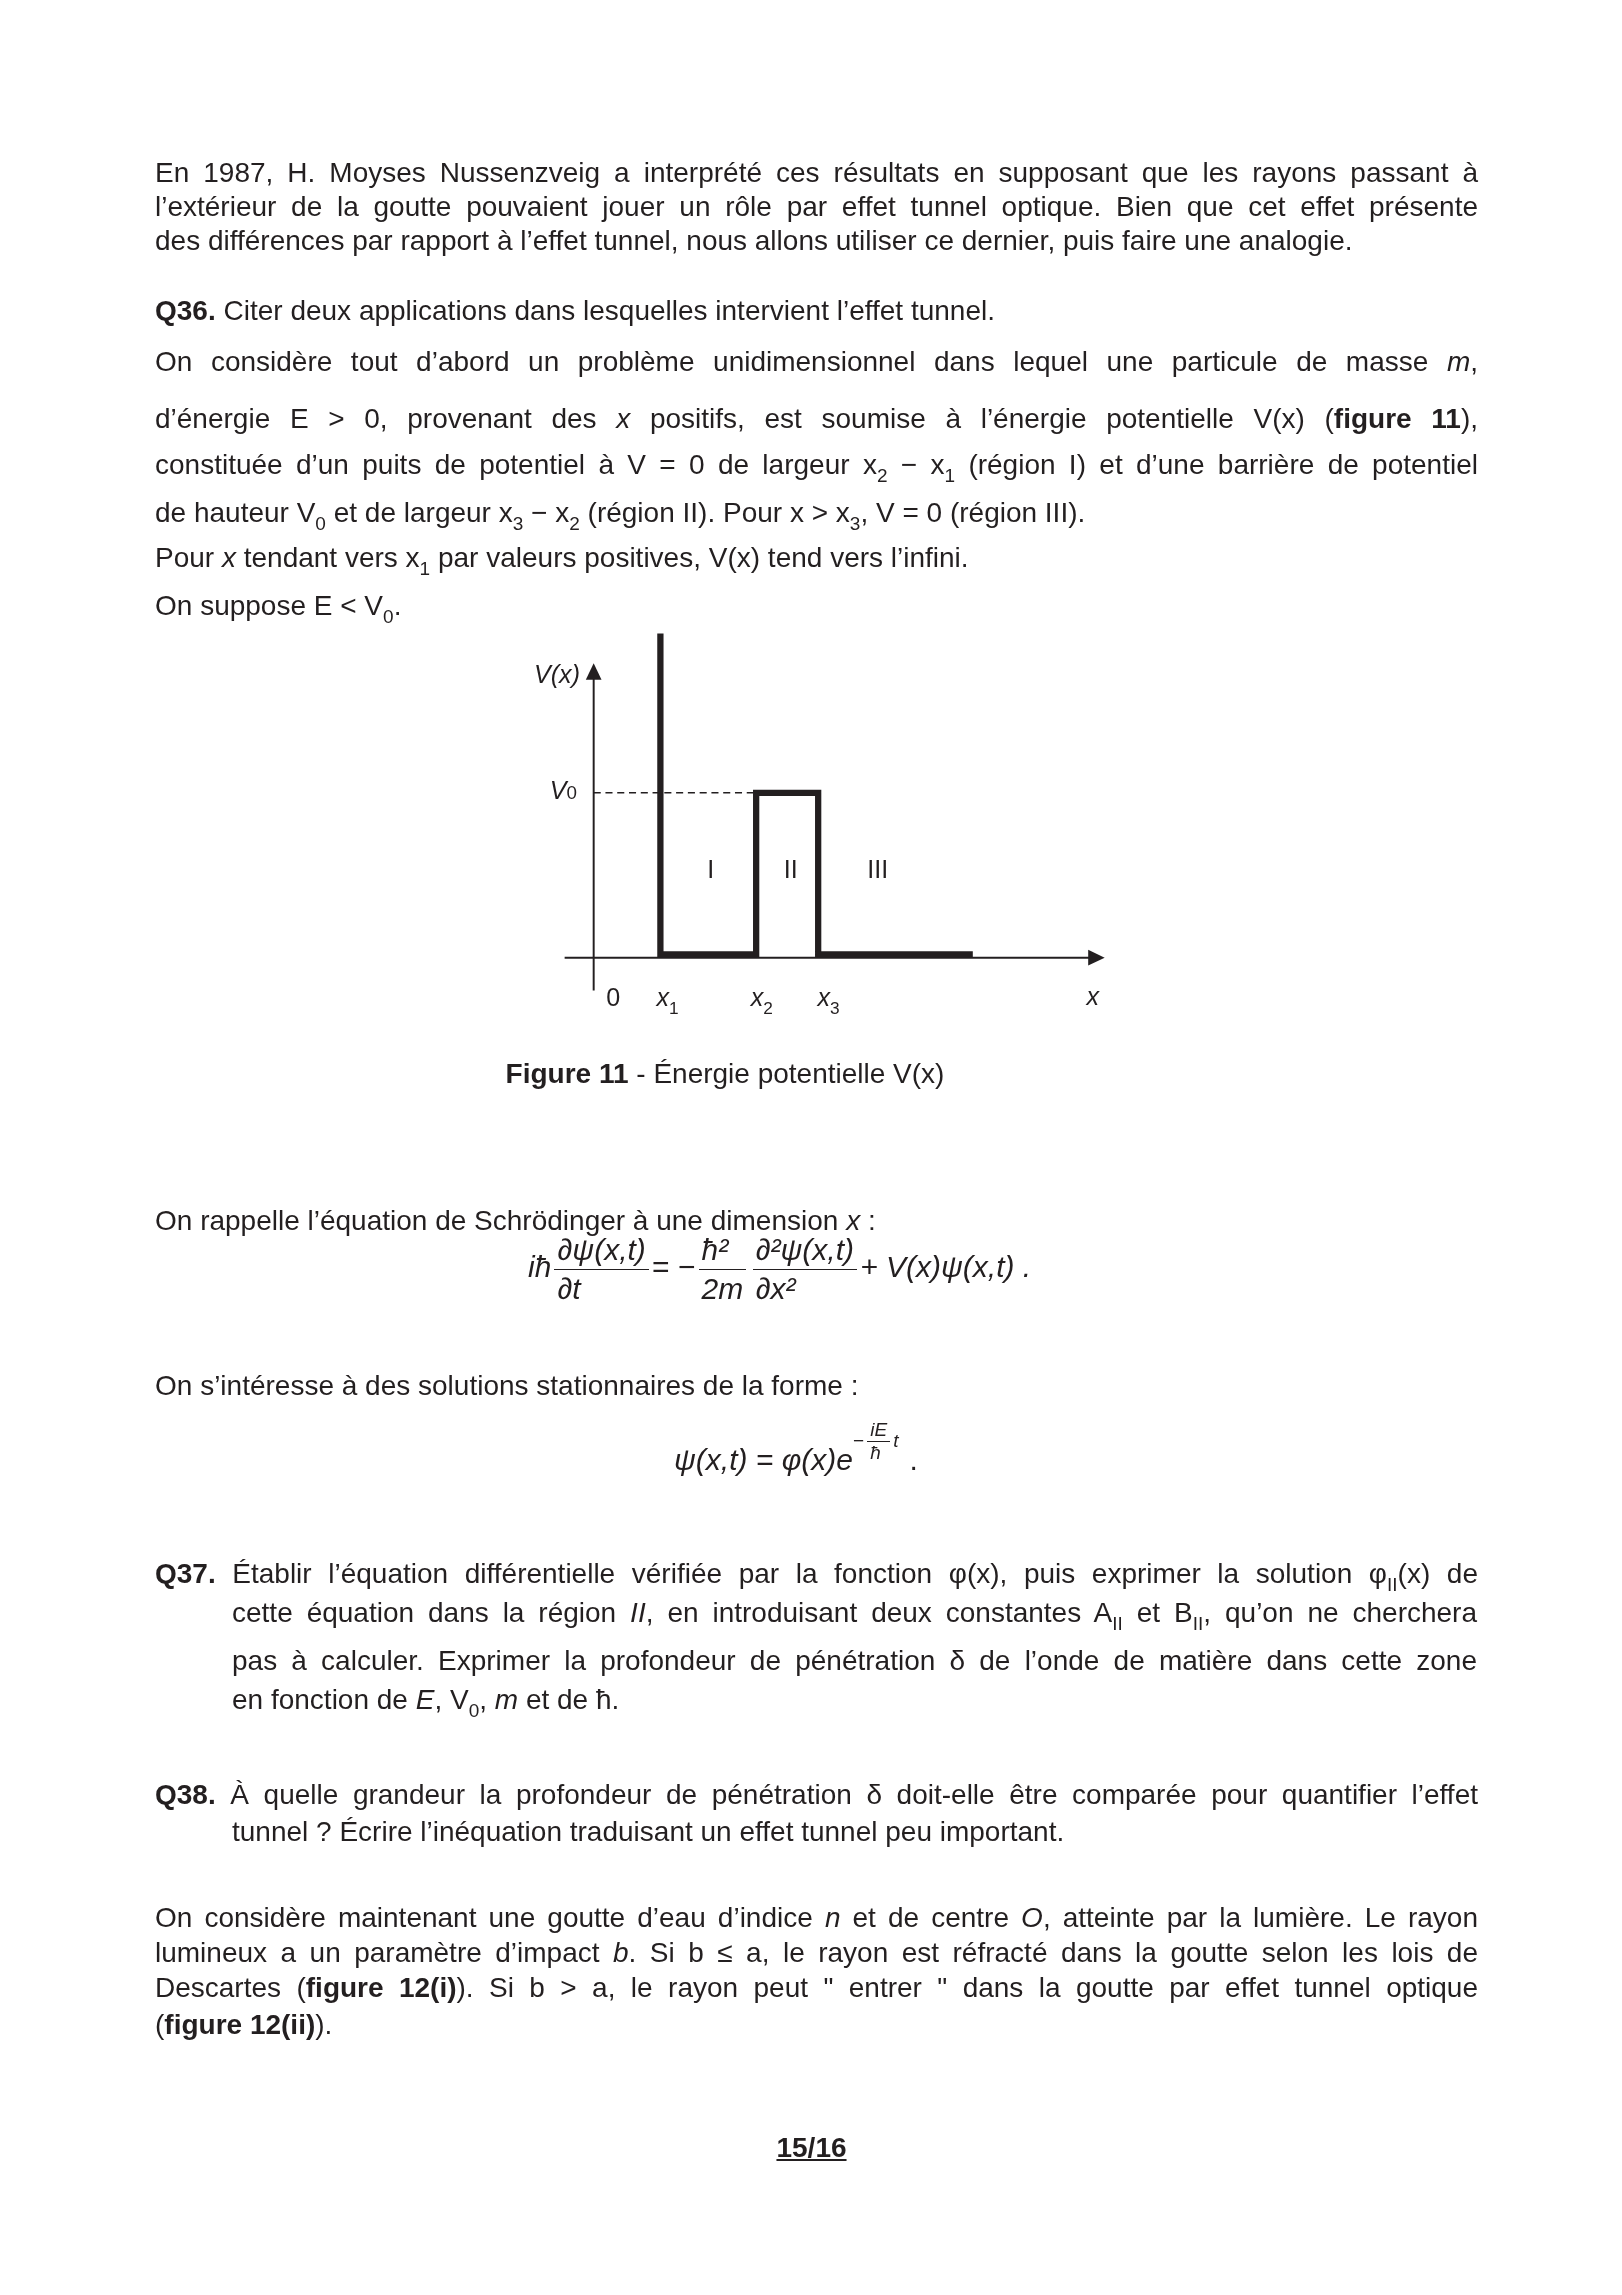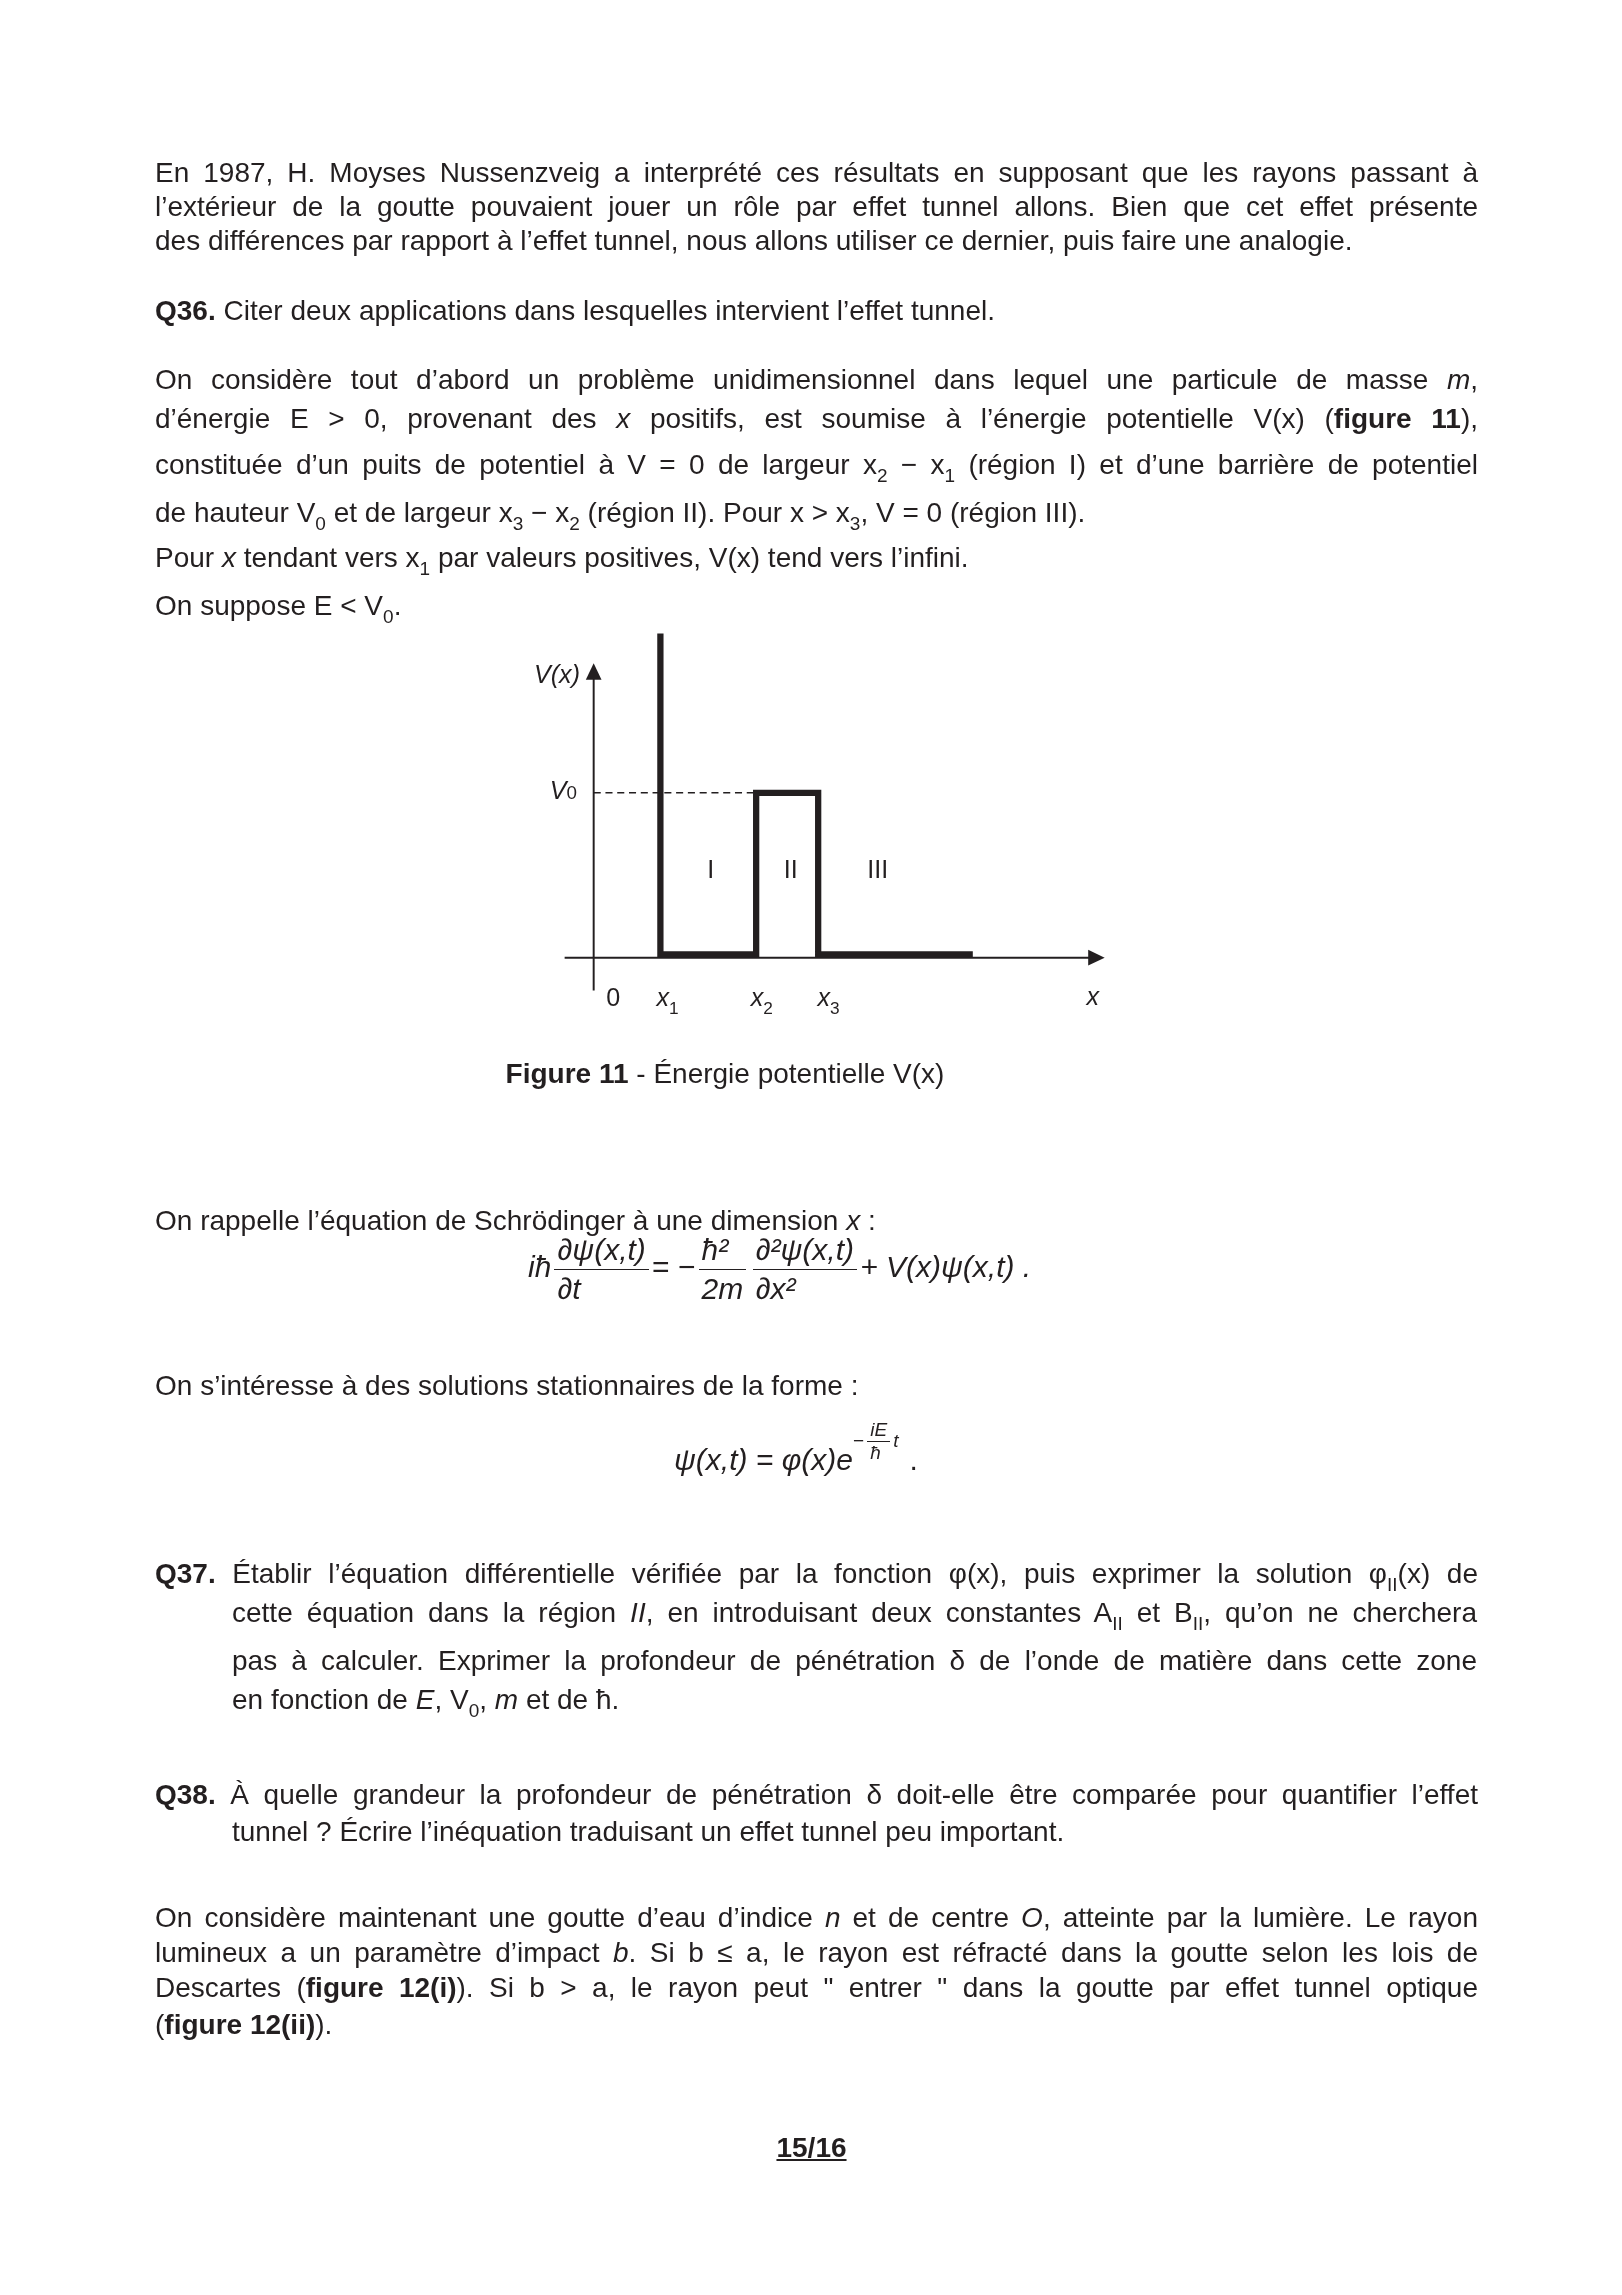--- a/index.html
+++ b/index.html
@@ -18,28 +18,28 @@
   .frac > span { display: block; padding: 0 3.1px; line-height: 38px; }
   .frac > span.num { border-bottom: 1.6px solid #231f20; }
   .caption { position: absolute; left: 0; width: 1450px; text-align: center; font-size: 28px; }
   .pagenum { position: absolute; left: 0; width: 1623px; text-align: center; font-size: 28px; font-weight: bold; text-decoration: underline; }
   svg text { font-family: "Liberation Sans", sans-serif; fill: #231f20; }
 </style>
 </head>
 <body>
 
 <div class="line just" style="top:155px">En 1987, H. Moyses Nussenzveig a interprété ces résultats en supposant que les rayons passant à</div>
-<div class="line just" style="top:189px">l’extérieur de la goutte pouvaient jouer un rôle par effet tunnel allons. Bien que cet effet présente</div>
+<div class="line just" style="top:189px">l’extérieur de la goutte pouvaient jouer un rôle par effet tunnel optique. Bien que cet effet présente</div>
 <div class="line" style="top:223px">des différences par rapport à l’effet tunnel, nous allons utiliser ce dernier, puis faire une analogie.</div>
 
 <div class="line" style="top:293px">
   <span class="b">Q36.</span><span> Citer deux applications dans lesquelles intervient l’effet tunnel.</span>
 </div>
 
-<div class="line just" style="top:362px">
+<div class="line just" style="top:344px">
   <span>On considère tout d’abord un problème unidimensionnel dans lequel une particule de masse </span><span class="i">m</span><span>,</span>
 </div>
 <div class="line just" style="top:401px">
   <span>d’énergie </span><span class="m">E &gt; 0</span><span>, provenant des </span><span class="i">x</span><span> positifs, est soumise à l’énergie potentielle </span><span class="m">V(x)</span><span> (</span><span class="b">figure 11</span><span>),</span>
 </div>
 <div class="line just" style="top:447px">
   <span>constituée d’un puits de potentiel à </span><span class="m">V = 0</span><span> de largeur </span><span class="m">x</span><span class="sub">2</span><span> − </span><span class="m">x</span><span class="sub">1</span><span> (région I) et d’une barrière de potentiel</span>
 </div>
 <div class="line" style="top:495px">
   <span>de hauteur </span><span class="m">V</span><span class="sub">0</span><span> et de largeur </span><span class="m">x</span><span class="sub">3</span><span> − </span><span class="m">x</span><span class="sub">2</span><span> (région II). Pour </span><span class="m">x &gt; x</span><span class="sub">3</span><span>, </span><span class="m">V = 0</span><span> (région III).</span>

